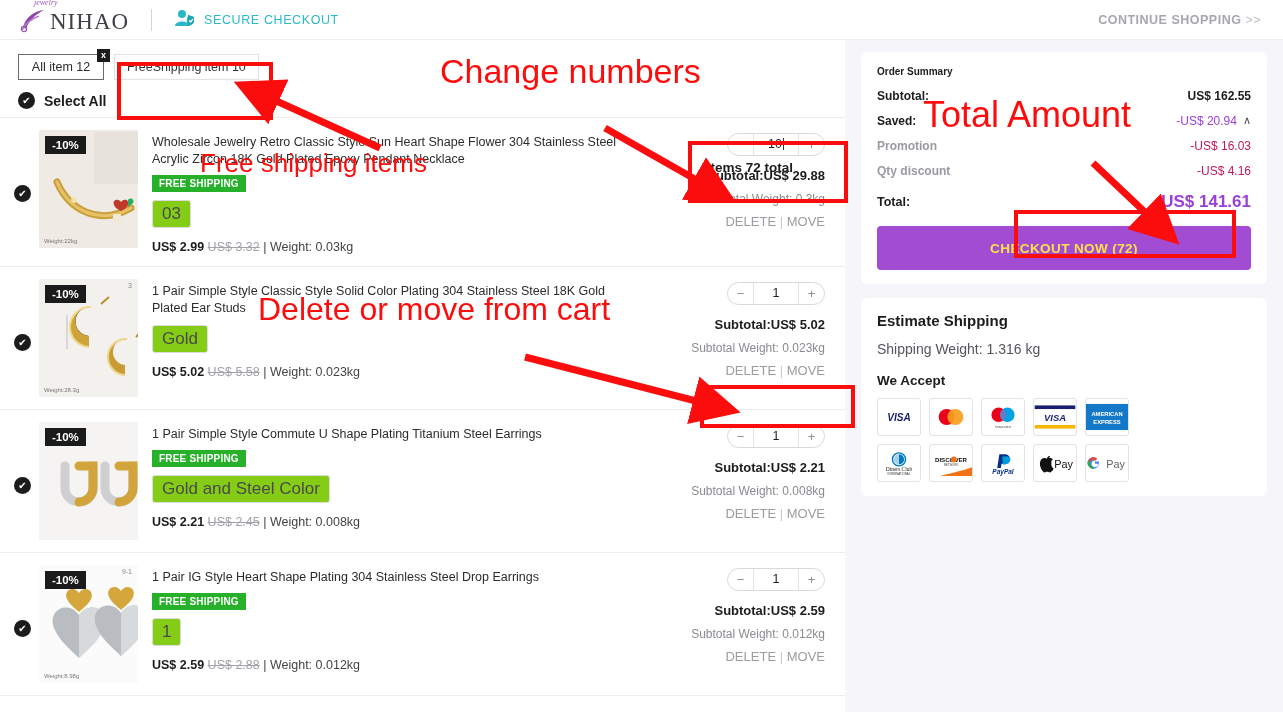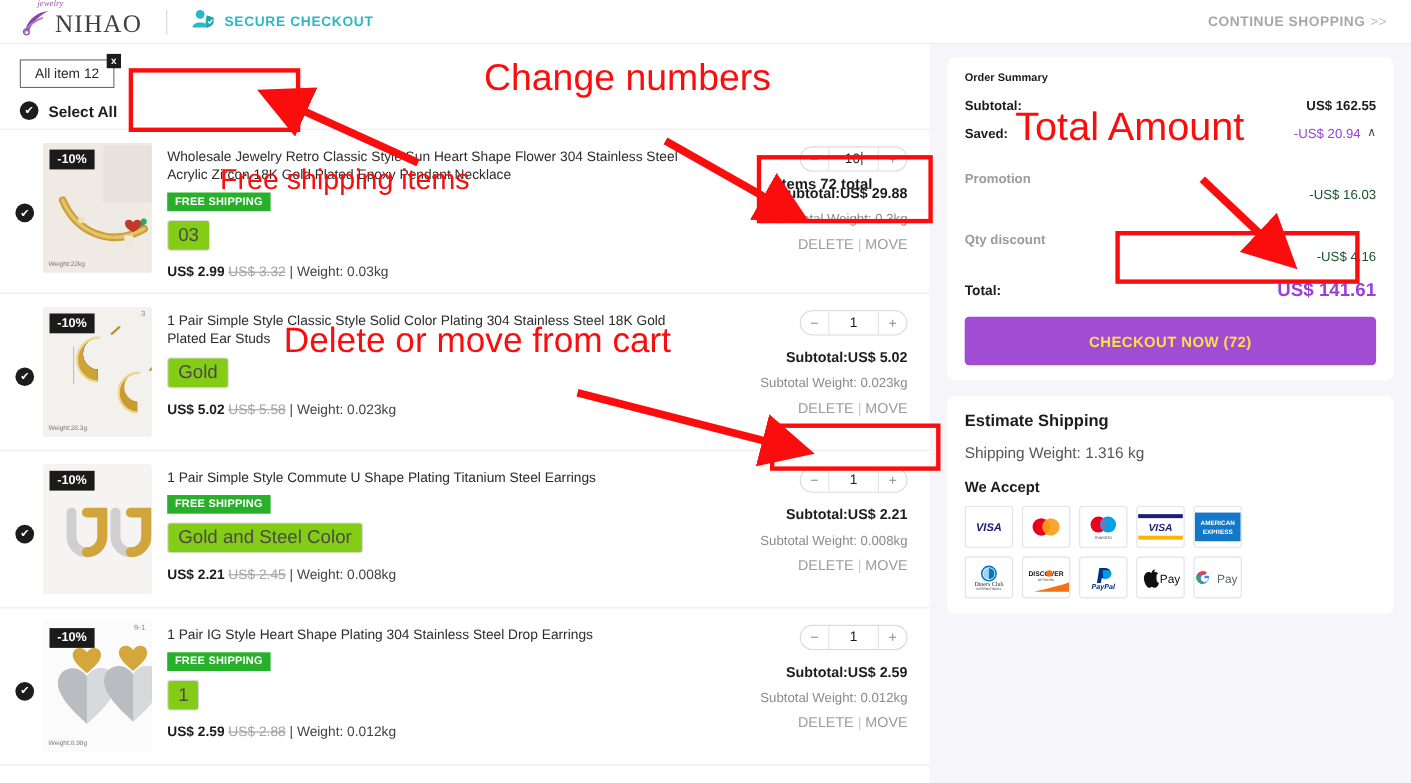--- a/index.html
+++ b/index.html
@@ -21,21 +21,21 @@
     border-bottom:1px solid #eceaf3;
     position:relative;
   }
   .logo-wrap { display:flex; align-items:flex-end; gap:2px; }
   .logo-mark { width:28px; height:26px; position:relative; }
   .logo-text { font-family:"Liberation Serif", serif; font-size:23px; letter-spacing:1px; color:#3f3f46; line-height:1; }
   .logo-sub { position:absolute; top:-2px; left:34px; font-family:"Liberation Serif", serif;
               font-style:italic; font-size:8px; color:#9b59b6; }
   .hdr-divider { width:1px; height:22px; background:#d5d3dd; margin:0 22px; }
   .secure-wrap { display:flex; align-items:center; gap:8px; }
-  .secure-text { color:#29b8c8; font-size:12.5px; font-weight:bold; letter-spacing:.6px; }
+  .secure-text { color:#29b8c8; font-size:12.5px; font-weight:normal; letter-spacing:.6px; }
   .continue {
     position:absolute; right:22px; top:50%; transform:translateY(-50%);
     color:#a7a6ae; font-size:12.5px; font-weight:bold; letter-spacing:.5px;
   }
   .continue .chev { font-weight:normal; color:#bdbcc4; }
 
   
   .page { display:flex; height:672px; background:#f6f6fa; }
   .left-col { width:845px; background:#ffffff; position:relative; }
   .right-col { width:438px; padding:12px 16px 0 16px; }
@@ -112,21 +112,21 @@
   .actions { font-size:13px; color:#9b9ba1; margin-top:8px; }
   .actions .sep { color:#c9c9cf; }
 
   
   .card { background:#fff; border-radius:7px; padding:14px 16px; margin-bottom:14px; }
   .card-title { font-size:10px; font-weight:bold; color:#1c1c1c; margin-bottom:12px; }
   .sumrow { display:flex; justify-content:space-between; align-items:center; margin-bottom:11px; font-size:12px; }
   .sumrow .lbl { font-weight:bold; color:#1c1c1c; }
   .sumrow .val { font-weight:bold; color:#1c1c1c; }
   .sumrow.sub-item .lbl { font-weight:bold; color:#9a9aa2; }
-  .sumrow.sub-item .val { color:#14532d; font-weight:normal;margin-top:31px; }
+  .sumrow.sub-item .val { color:#be185d; font-weight:normal; }
   .saved-val { color:#9b3fd6; font-weight:normal; display:flex; gap:6px; }
   .caret-up { font-size:11px; color:#4a4a52; }
   .total-row { margin-top:14px; margin-bottom:14px; }
   .total-row .lbl { font-size:12.5px; }
   .total-amt { color:#9b3fd6; font-size:17px; font-weight:bold; }
   .checkout-btn {
     width:100%; background:#a24cd4; color:#fde047; border:none; border-radius:4px;
     height:44px; font-size:13.5px; font-weight:bold; letter-spacing:.4px; cursor:pointer;
     font-family:"Liberation Sans", sans-serif;
   }
@@ -184,20 +184,23 @@
 
 <div class="page">
 
   <div class="left-col">
 
     <div class="tabs">
       <div class="tab">
         <span>All item 12</span>
         <span class="closex">x</span>
       </div>
+      <div class="tab inactive">
+        <span>FreeShipping item 10</span>
+      </div>
     </div>
 
     <div class="selectall">
       <span class="check-round">✔</span>
       <span class="selectall-label">Select All</span>
     </div>
 
     <div class="items-total">Items 72 total</div>
 
     <div class="rows">

